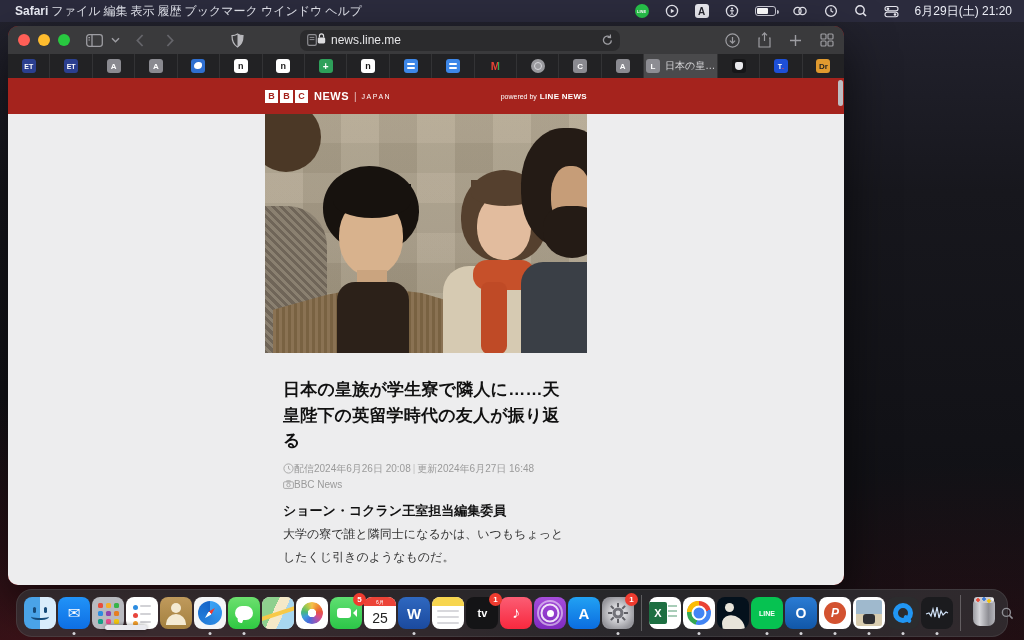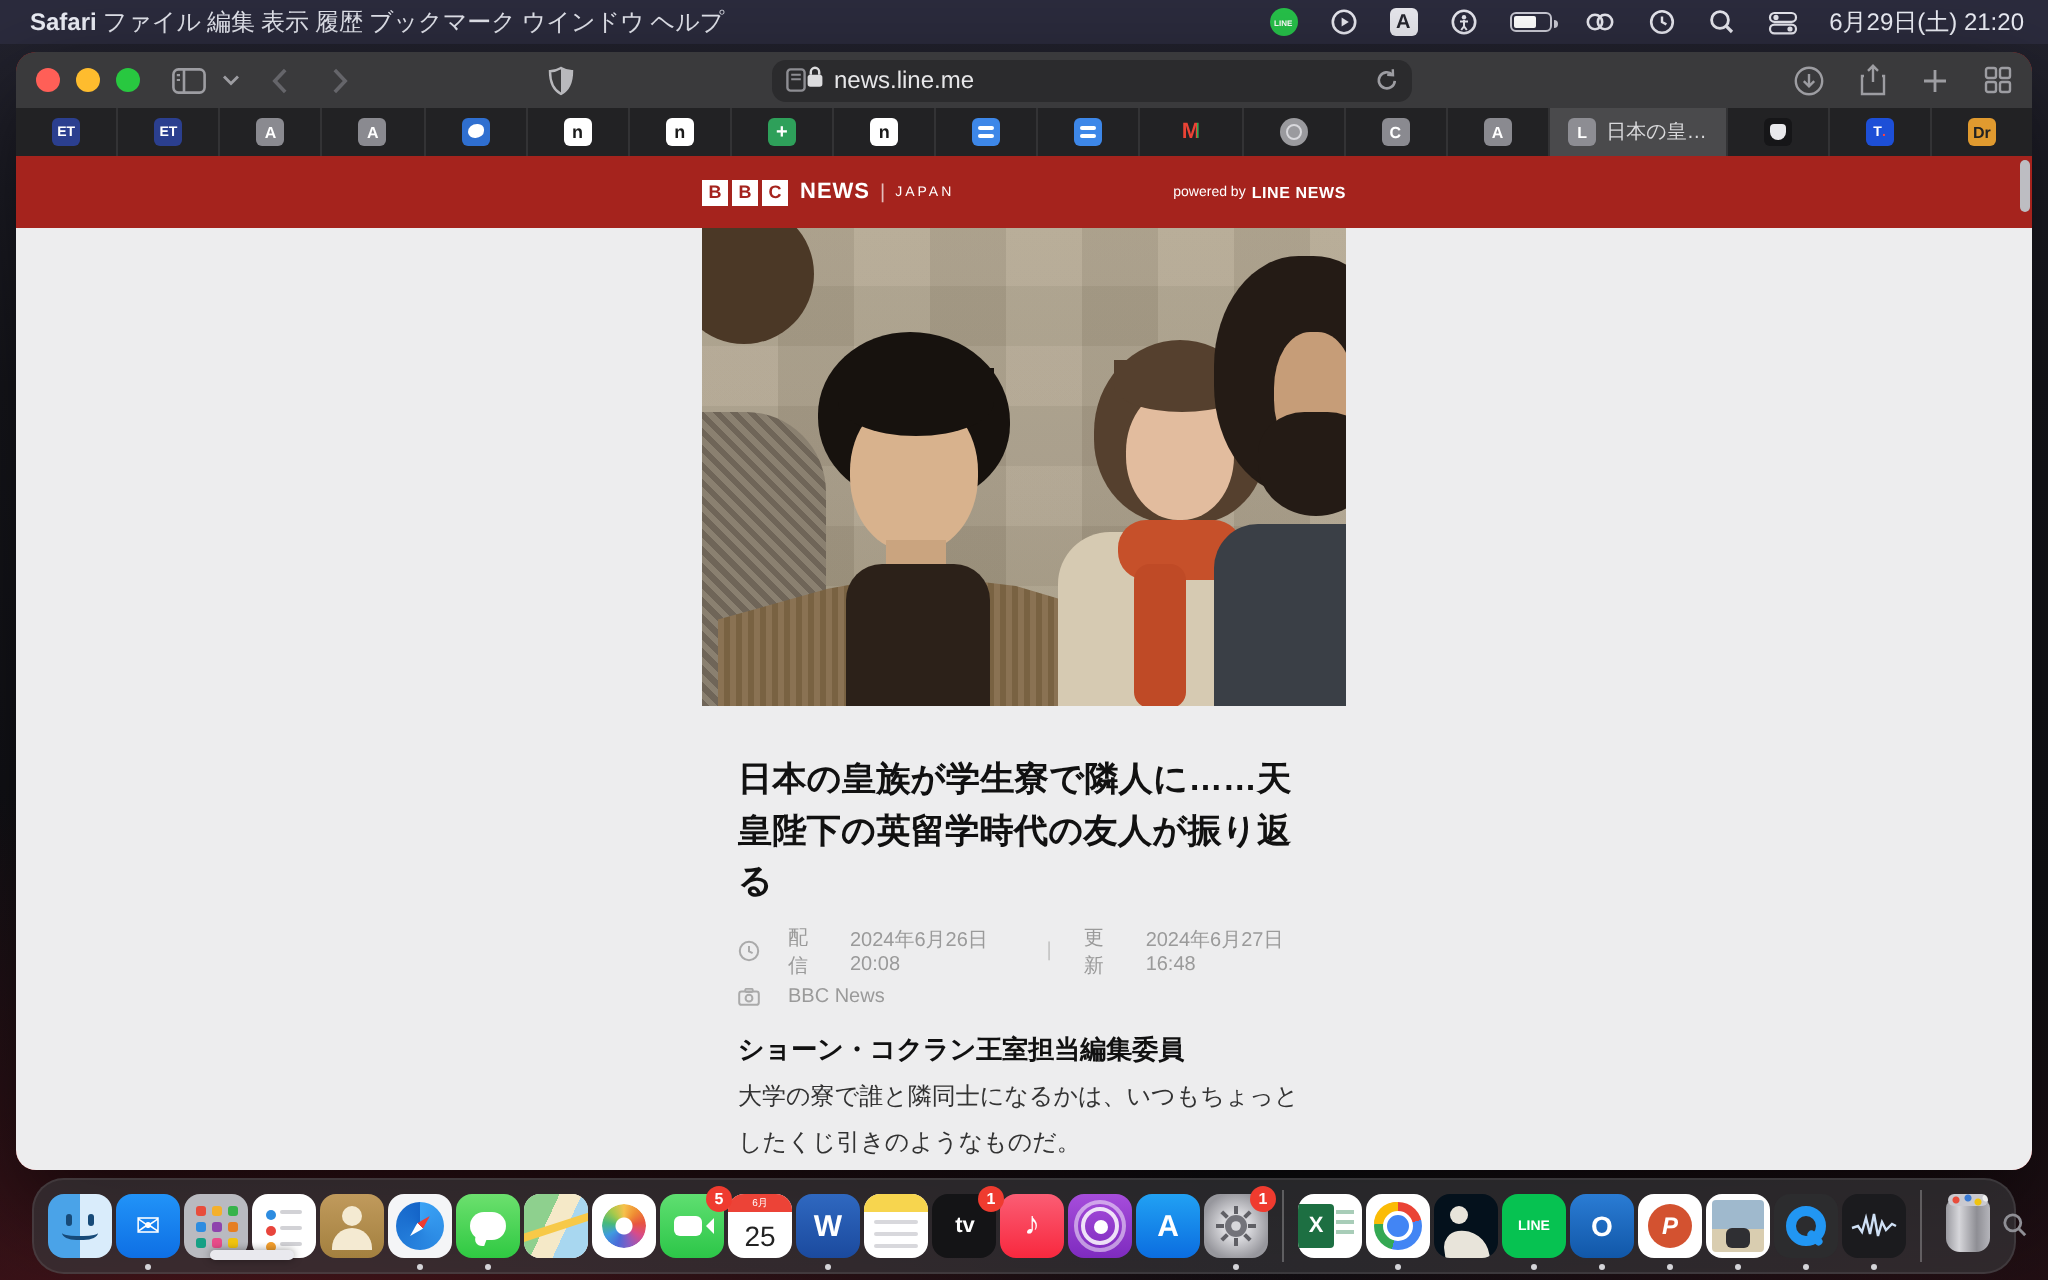--- a/index.html
+++ b/index.html
@@ -25,21 +25,21 @@
   .st-line{width:14px;height:14px;border-radius:50%;background:#27c24a;color:#fff;
     font-size:4px;font-weight:bold;display:flex;align-items:center;justify-content:center;}
   .st-a{width:14px;height:14px;border-radius:3px;background:#e9e9ef;color:#26262e;
     font-size:10px;font-weight:bold;display:flex;align-items:center;justify-content:center;}
   .battery{width:21px;height:10px;border:1px solid #c9c9d4;border-radius:3px;position:relative;}
   .battery::before{content:"";position:absolute;left:1px;top:1px;bottom:1px;width:60%;background:#fff;border-radius:1px;}
   .battery::after{content:"";position:absolute;right:-4px;top:3px;width:2px;height:4px;background:#c9c9d4;border-radius:0 2px 2px 0;}
   .mb-clock{font-size:12px;white-space:nowrap;}
 
   
-  .window{position:absolute;left:8px;top:26px;width:1008px;height:559px;border-radius:10px;
+  .window{position:absolute;left:8px;top:26px;width:836px;height:559px;border-radius:10px;
     overflow:hidden;background:#b91c1c;box-shadow:0 20px 50px rgba(0,0,0,.6);}
 
   .toolbar{height:28px;background:#3a3a3c;display:flex;align-items:center;padding:0 10px;gap:8px;}
   .lights{display:flex;gap:8px;margin-right:8px;}
   .light{width:12px;height:12px;border-radius:50%;}
   .l-red{background:#ff5f57;} .l-yellow{background:#febc2e;} .l-green{background:#28c840;}
   .tb-ic{display:flex;align-items:center;justify-content:center;color:#9d9da2;}
   .tb-ic.dim{color:#65656a;}
   .addr{flex:0 0 320px;margin:0 auto;height:21px;background:#2b2b2d;border-radius:7px;
     display:flex;align-items:center;color:#e6e6e8;font-size:12px;padding:0 7px;position:relative;}
@@ -116,21 +116,21 @@
   .wom-coat{position:absolute;left:178px;top:152px;width:126px;height:90px;border-radius:26px 22px 0 0;background:#d6cab2;}
   .wom-scarf{position:absolute;left:208px;top:146px;width:62px;height:30px;border-radius:14px;background:#c6502a;}
   .wom-scarf-tail{position:absolute;left:216px;top:168px;width:26px;height:72px;border-radius:8px;background:#bf4a26;}
   .man-hair{position:absolute;right:-26px;top:14px;width:92px;height:120px;border-radius:46%;background:#241b15;}
   .man-face{position:absolute;right:-4px;top:52px;width:40px;height:62px;border-radius:45%;background:#c69d78;}
   .man-beard{position:absolute;right:-14px;top:92px;width:58px;height:52px;border-radius:40% 40% 50% 50%;background:#241b15;}
   .man-jacket{position:absolute;right:-30px;top:148px;width:96px;height:92px;border-radius:22px 10px 0 0;background:#3a3f46;}
 
   .article{padding:24px 18px 0;}
   .headline{font-size:17px;line-height:1.5;font-weight:bold;color:#111;letter-spacing:.2px;}
-  .meta{margin-top:8px;color:#9a9a9a;font-size:10px;display:flex;align-items:center;gap:14px;}
+  .meta{margin-top:8px;color:#9a9a9a;font-size:10px;display:flex;align-items:center;gap:0;}
   .meta + .meta{margin-top:3px;}
   .meta svg{flex:0 0 auto;}
   .meta .sep{color:#c3c3c3;margin:0 2px;}
   .author{margin-top:12px;font-size:13px;font-weight:bold;color:#111;}
   .para{margin-top:3px;font-size:12px;line-height:1.95;color:#333;}
 
   
   .dock{position:absolute;left:50%;transform:translateX(-50%);bottom:3px;height:48px;
     background:rgba(58,58,62,.62);border:1px solid rgba(255,255,255,.08);border-radius:16px;
     display:flex;align-items:center;padding:0 7px;gap:2px;}

